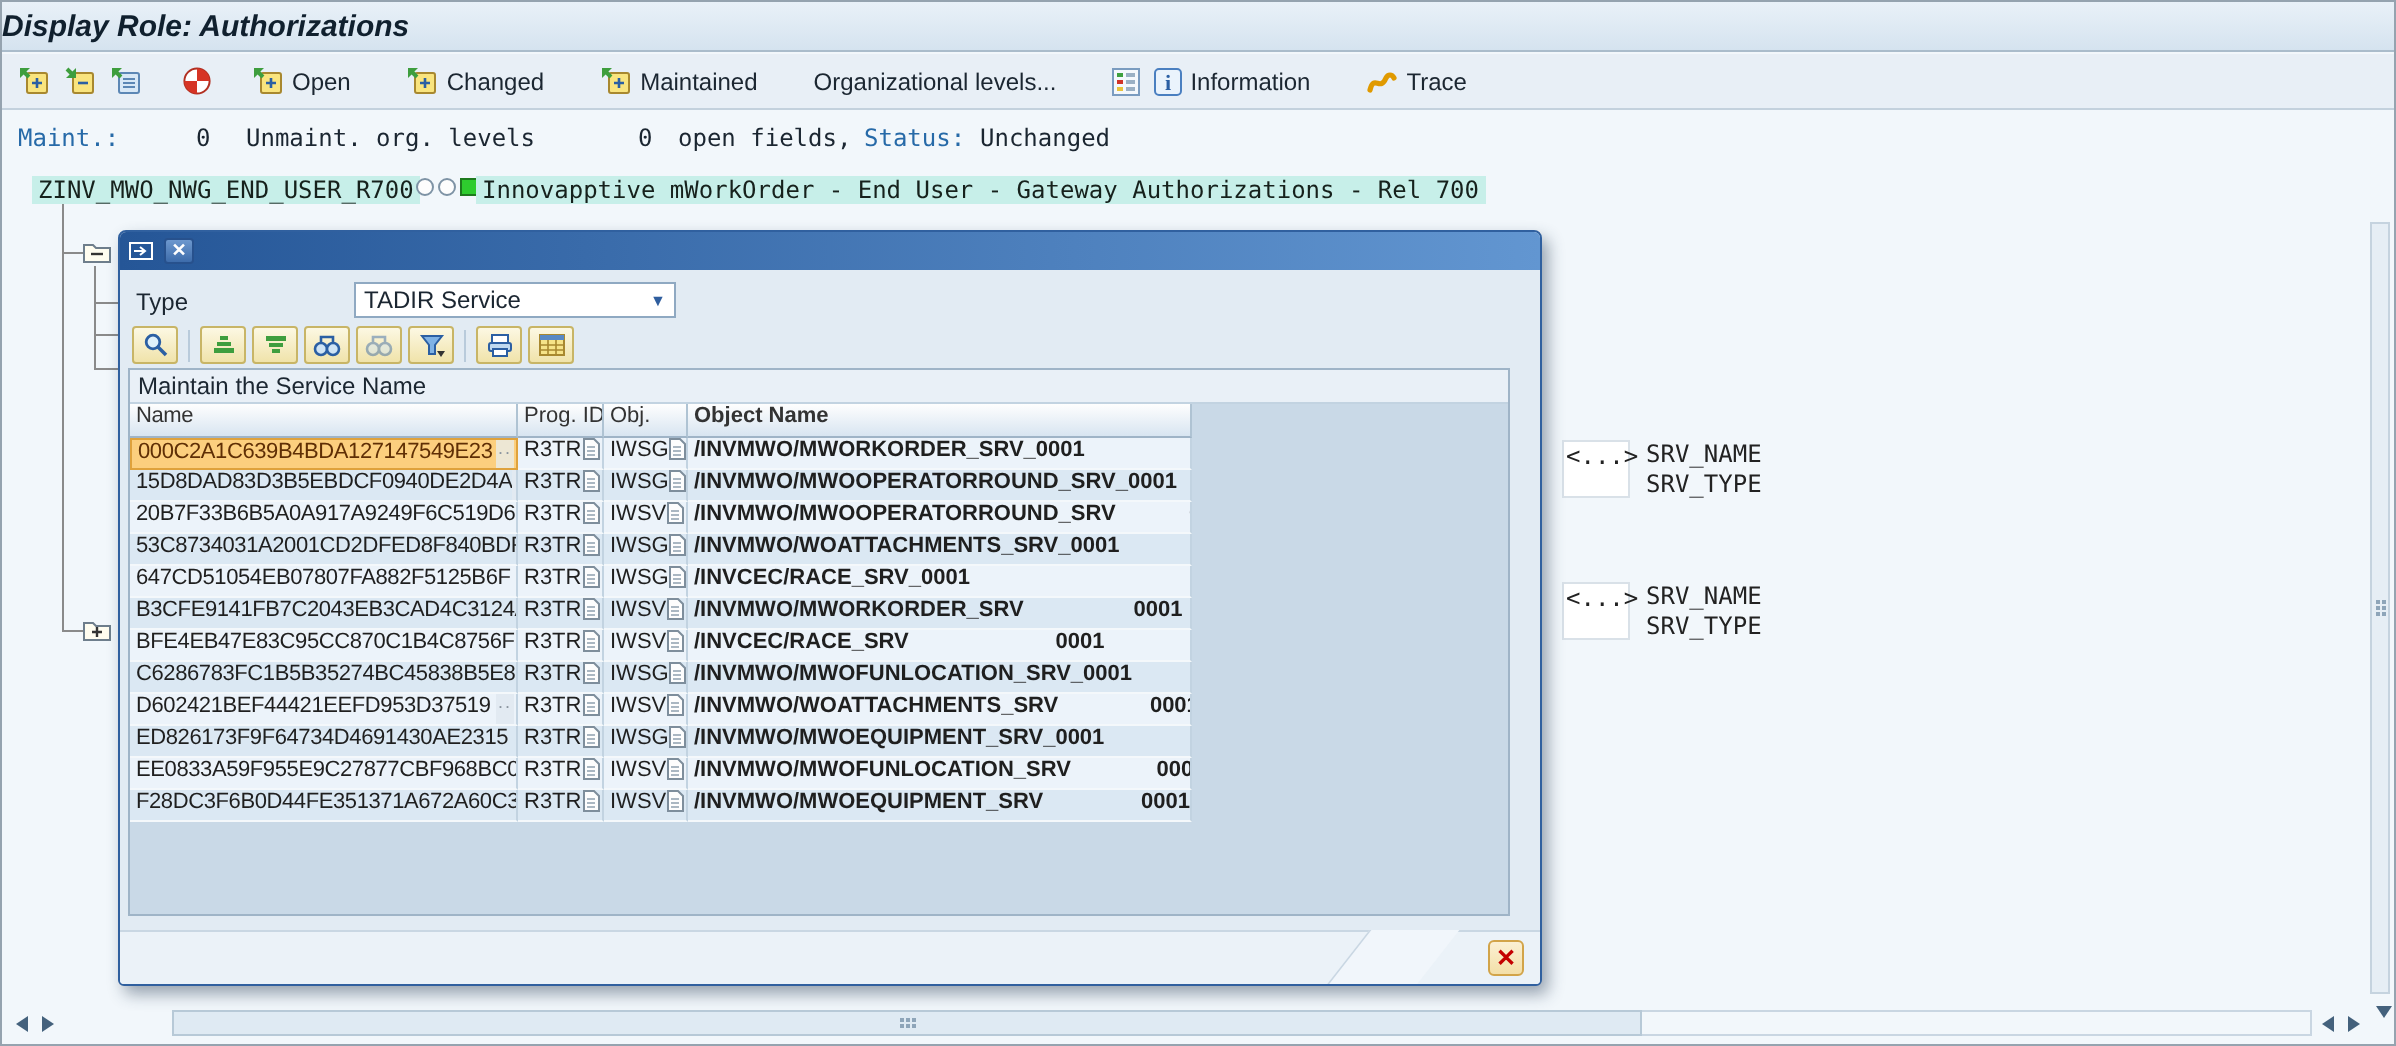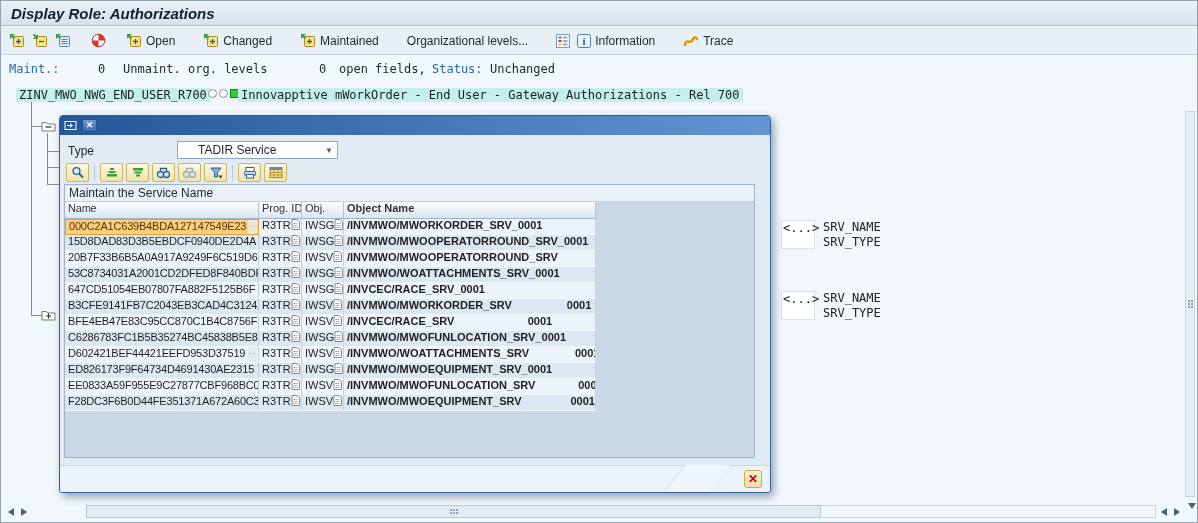--- a/index.html
+++ b/index.html
@@ -6,21 +6,21 @@
   html,body { background:#CDD5DC; }
   .frame {
     position:relative; width:1198px; height:523px;
     background:#F2F7FB; border:1px solid #95A3AF; overflow:hidden;
     font-family:"Liberation Sans", sans-serif; color:#1B2631;
   }
   
   .titlebar {
     position:absolute; left:0; top:0; width:100%; height:25px;
     background:linear-gradient(180deg,#E9F1F8,#D5E3EF);
-    border-bottom:1px solid #AABCCB; display:flex; align-items:center; padding-left:10px;
+    border-bottom:1px solid #AABCCB; display:flex; align-items:center; 
   }
   .titlebar .ttl { font-size:15px; font-weight:bold; font-style:italic; color:#10202E; }
   
   .toolbar {
     position:absolute; left:0; top:26px; width:100%; height:28px;
     background:#E8EFF6; border-bottom:1px solid #C3D1DD;
     display:flex; align-items:center; padding:0 8px; gap:7px; font-size:12px;
   }
   .tb-btn { display:flex; align-items:center; gap:4px; cursor:default; white-space:nowrap; }
   .sp10{width:6px;} .sp16{width:14px;}
@@ -61,21 +61,21 @@
     width:15px; height:13px; border:1px solid #27518D; border-radius:2px;
     background:linear-gradient(180deg,#6D98CE,#3D6CAB);
     color:#FFF; font-size:9px; font-weight:bold; line-height:11px; text-align:center; cursor:default;
   }
   .d-body { position:relative; height:359px; }
   .d-label { position:absolute; font-size:12px; color:#1B2631; }
   .dropdown {
     position:absolute; left:117px; top:6px; width:161px; height:18px;
     background:#FFF; border:1px solid #8FA9C2; display:flex; align-items:center; font-size:12px;
   }
-  .dropdown .dd-text { flex:1; padding-left:20px; }
+  .dropdown .dd-text { flex:1; padding-left:4px; }
   .dd-arrow { width:16px; text-align:center; color:#2F5E9E; font-size:8px; }
   .d-toolbar { position:absolute; left:6px; top:27px; height:21px; display:flex; align-items:center; gap:3px; }
   .d-tbtn {
     width:23px; height:19px; border:1px solid #C8B566; border-radius:2px;
     background:linear-gradient(180deg,#FCF8E3,#F0E3AA);
     display:flex; align-items:center; justify-content:center; cursor:default;
   }
   .d-sep { width:1px; height:16px; background:#B9CBDB; margin:0 2px; }
   
   .tbl-wrap {

